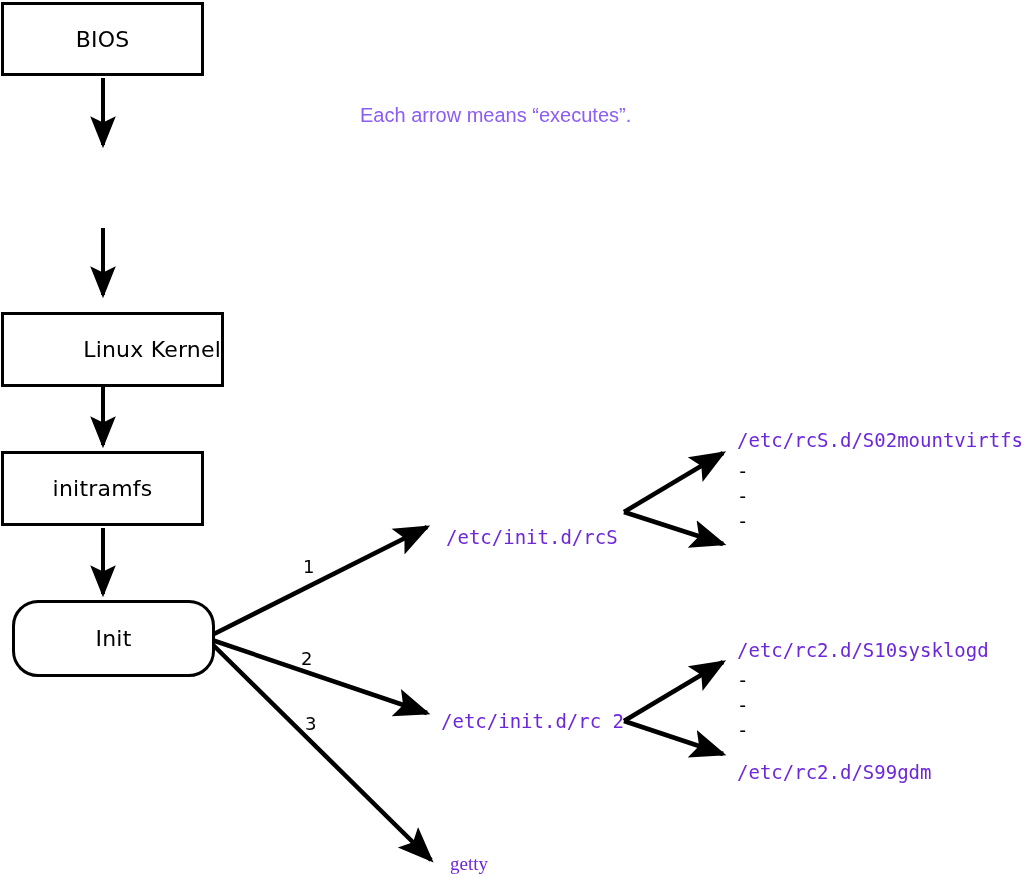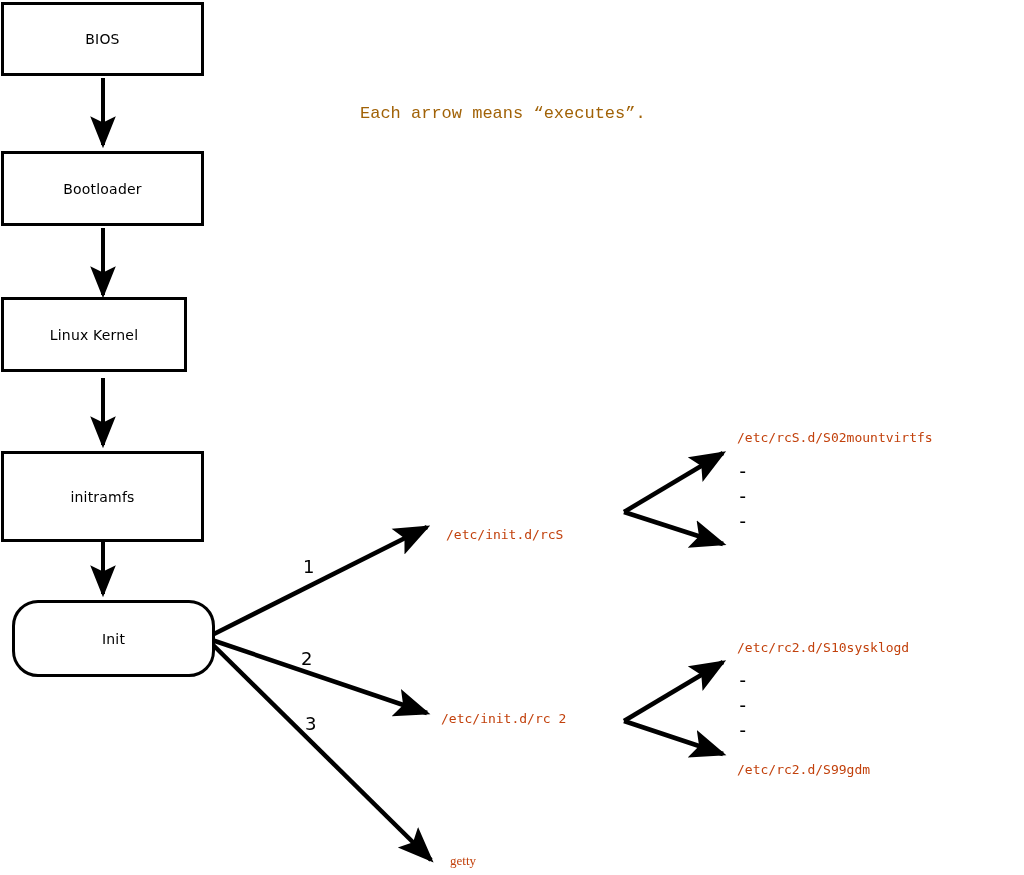--- a/index.html
+++ b/index.html
@@ -28,52 +28,52 @@
     position: absolute;
     box-sizing: border-box;
     border: 3px solid #000000;
     background: #ffffff;
     display: flex;
     align-items: center;
     justify-content: center;
   }
   .stage-label {
     font-family: "DejaVu Sans", "Liberation Sans", sans-serif;
-    font-size: 14px;
+    font-size: 22px;
     color: #000000;
     letter-spacing: 0.2px;
     white-space: nowrap;
   }
   .mono-label {
     position: absolute;
     font-family: "DejaVu Sans Mono", "Liberation Mono", monospace;
-    font-size: 13px;
-    color: #c2410c;
+    font-size: 19px;
+    color: #6d28d9;
     white-space: nowrap;
     line-height: 1;
   }
   .dash-mark {
     position: absolute;
     font-family: "DejaVu Sans Mono", "Liberation Mono", monospace;
     font-size: 19px;
     color: #000000;
     line-height: 1;
   }
   .branch-num {
     position: absolute;
     font-family: "DejaVu Sans", "Liberation Sans", sans-serif;
     font-size: 18px;
     color: #000000;
     line-height: 1;
   }
   .caption {
     position: absolute;
-    font-family: Liberation Mono, monospace;
-    font-size: 17px;
-    color: #a16207;
+    font-family: Liberation Sans, sans-serif;
+    font-size: 20px;
+    color: #8b5cf6;
     white-space: nowrap;
     line-height: 1;
   }
 </style>
 </head>
 <body>
 
 <div id="canvas">
 
   <svg class="layer" viewBox="0 0 1024 875" xmlns="http://www.w3.org/2000/svg">
@@ -104,29 +104,26 @@
     <g stroke="#000000" stroke-width="4.5" fill="none" marker-end="url(#ah)">
       <line x1="624" y1="721" x2="723" y2="662"></line>
       <line x1="624" y1="721" x2="723" y2="754"></line>
     </g>
   </svg>
 
   <div class="stage-box" style="left:1px; top:2px; width:203px; height:74px;">
     <span class="stage-label">BIOS</span>
   </div>
 
-  <div class="stage-box" style="left:1px; top:151px; width:203px; height:75px;">
-    <span class="stage-label">Bootloader</span>
-  </div>
 
-  <div class="stage-box" style="left:1px; top:297px; width:186px; height:75px;">
+  <div class="stage-box" style="left:1px; top:312px; width:223px; height:75px;justify-content:flex-end;">
     <span class="stage-label">Linux Kernel</span>
   </div>
 
-  <div class="stage-box" style="left:1px; top:451px; width:203px; height:91px;">
+  <div class="stage-box" style="left:1px; top:451px; width:203px; height:75px;">
     <span class="stage-label">initramfs</span>
   </div>
 
   <div class="stage-box" style="left:12px; top:600px; width:203px; height:77px;border-radius:26px;">
     <span class="stage-label">Init</span>
   </div>
 
   <div class="caption" style="left:360px; top:105px;">Each arrow means “executes”.</div>
 
   <div class="branch-num" style="left:303px; top:558px;">1</div>

